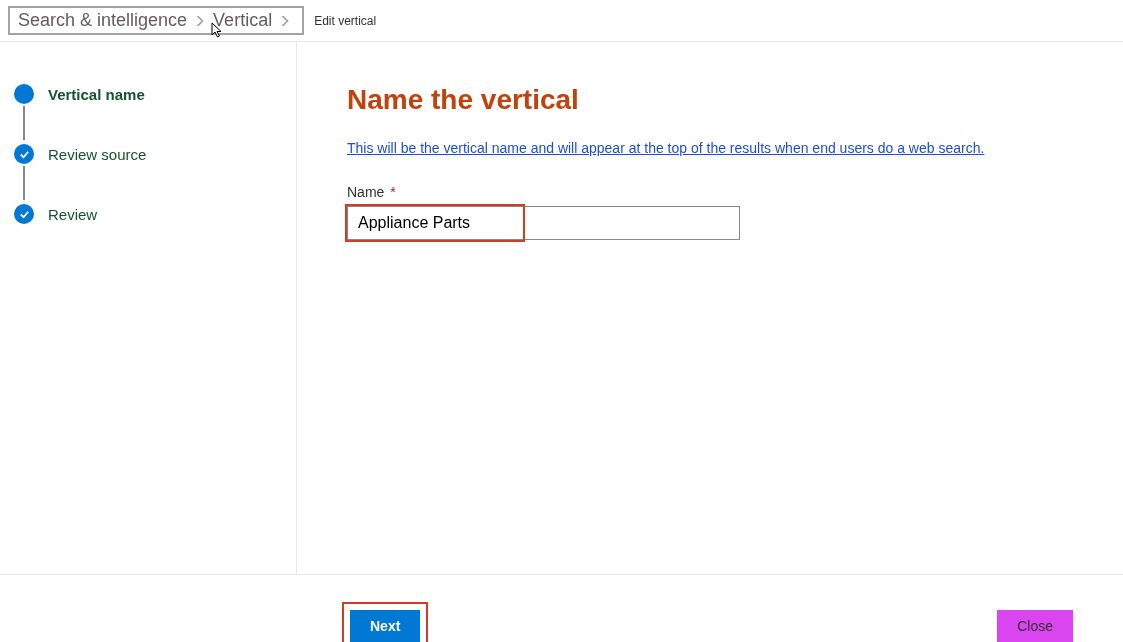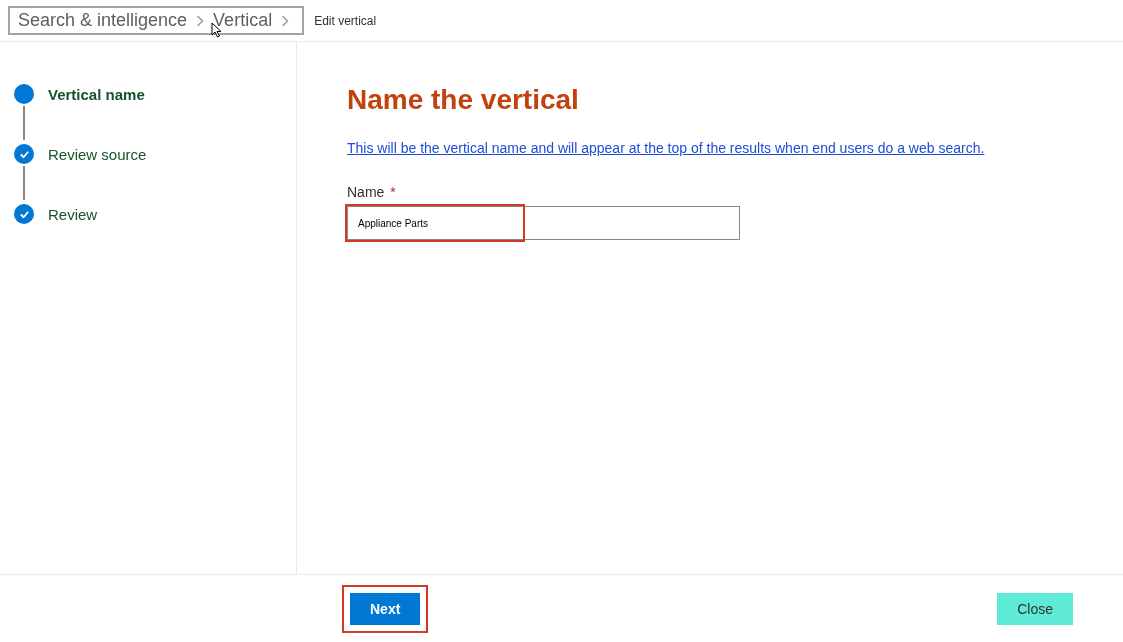--- a/index.html
+++ b/index.html
@@ -125,37 +125,37 @@
     .req { color: #a4262c; margin-left: 2px; }
     .field-wrap {
       position: relative;
       display: inline-block;
     }
     .text-input {
       width: 393px;
       height: 34px;
       border: 1px solid #8a8886;
       padding: 0 10px;
-      font-size: 10px;
+      font-size: 16px;
       font-family: inherit;
       outline: none;
       display: block;
     }
     .highlight-box {
       position: absolute;
       border: 2px solid #d23a2a;
       pointer-events: none;
     }
     .hl-input {
       left: -2px; top: -2px;
       width: 180px; height: 38px;
     }
     
     .footer {
-      display: flex; align-items: center;
+      display: flex; align-items: flex-end;
       height: 68px;
       border-top: 1px solid #eaeaea;
       padding: 0 50px 0 350px;
       position: relative;
     }
     .btn-primary {
       background: #0078d4;
       color: #fff;
       border: none;
       font-size: 14px;
@@ -167,21 +167,21 @@
     .btn-primary-wrap {
       position: relative;
       display: inline-block;
     }
     .hl-next {
       left: -8px; top: -8px;
       right: -8px; bottom: -8px;
       width: auto; height: auto;
     }
     .btn-secondary {
-      background: #5eead4;
+      background: #d946ef;
       color: #323130;
       border: none;
       font-size: 14px;
       padding: 8px 20px;
       cursor: pointer;
       margin-left: auto;
       font-family: inherit;
     }
   </style>
 </head>

